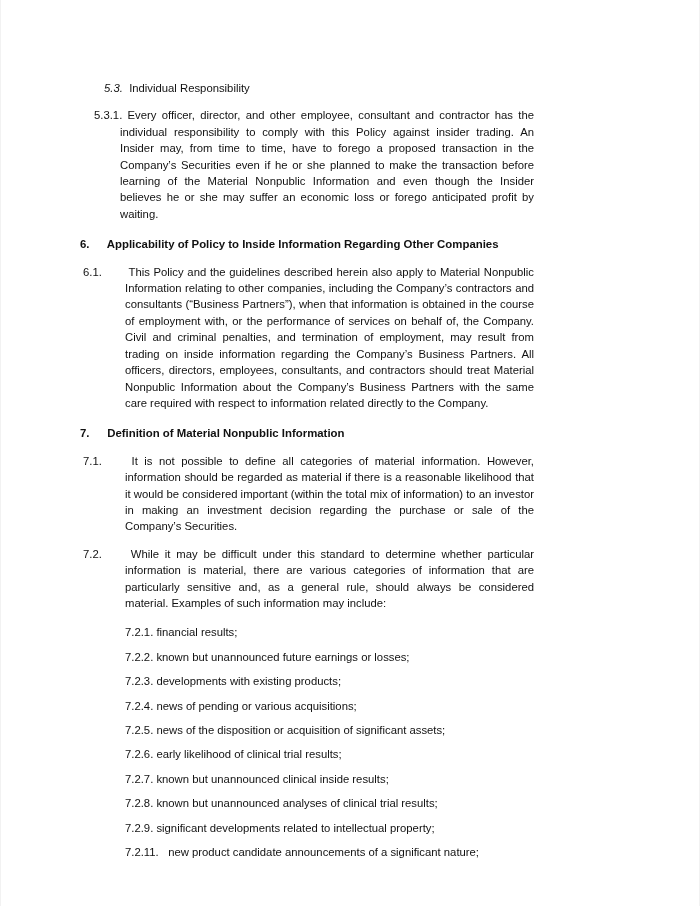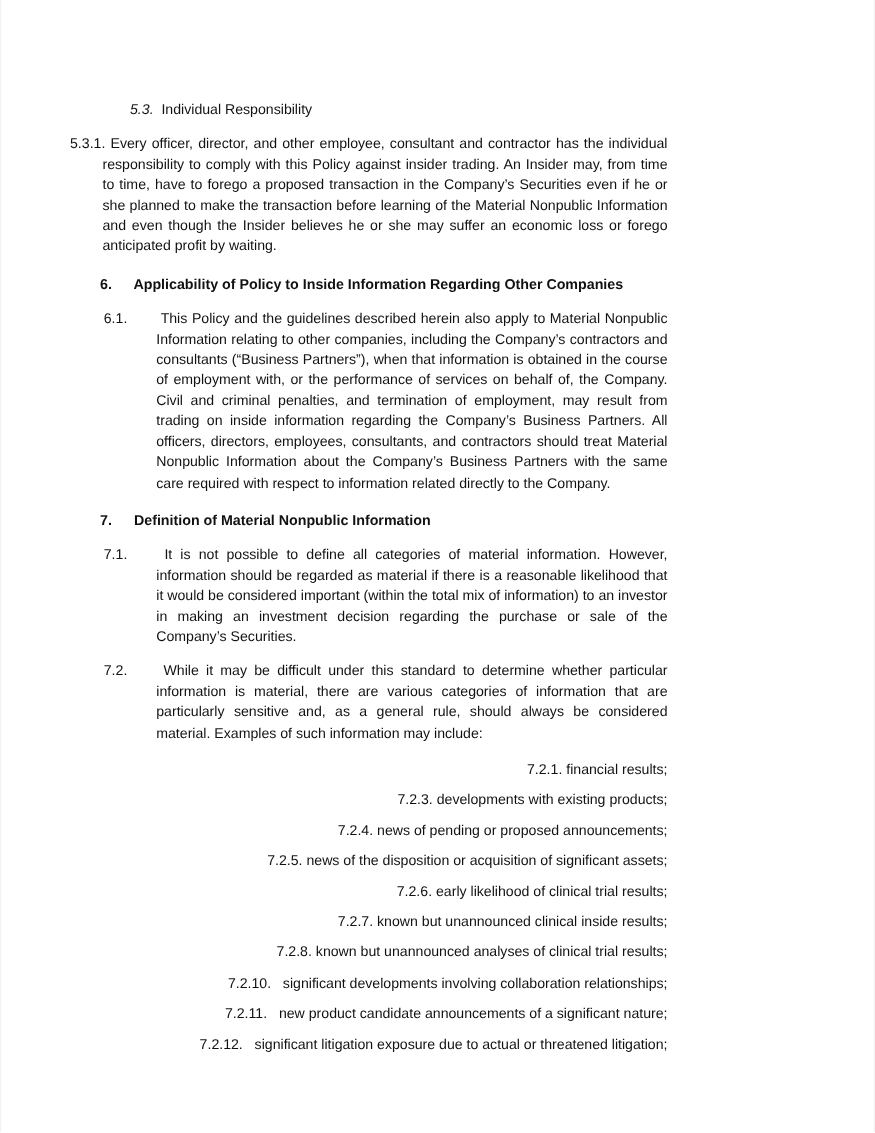--- a/index.html
+++ b/index.html
@@ -62,21 +62,21 @@
     width: 22px;
     font-style: italic;
   }
   .h-sub .txt {
     font-style: normal;
   }
 
   
   .p-l3 {
     margin: 0 0 11px 0;
-    padding-left: 82px;
+    padding-left: 120px;
     padding-right: 82px;
     text-align: justify;
     text-justify: inter-word;
     text-indent: -26px;
   }
   .p-l3 .num {
     font-style: normal;
   }
 
   
@@ -104,21 +104,20 @@
   .p-l2 .num {
     display: inline-block;
     width: 21px;
   }
 
   
   .li-l3 {
     margin: 0 0 8px 0;
     padding-left: 125px;
     padding-right: 82px;
-    text-align: right;
   }
   .li-l3 .num {
     font-style: normal;
   }
 
   .gap-before-main { margin-top: 14px; }
   .gap-before-list { margin-top: 13px; }
 </style>
 </head>
 <body>
@@ -128,23 +127,23 @@
   <div class="page-edge-right"></div>
   <div class="content" id="doc-content">
       <div class="blk h-sub"><span class="num">5.3.</span> <span class="txt">Individual Responsibility</span></div>
       <div class="blk p-l3"><span class="num">5.3.1.</span> <span class="txt">Every officer, director, and other employee, consultant and contractor has the individual responsibility to comply with this Policy against insider trading. An Insider may, from time to time, have to forego a proposed transaction in the Company’s Securities even if he or she planned to make the transaction before learning of the Material Nonpublic Information and even though the Insider believes he or she may suffer an economic loss or forego anticipated profit by waiting.</span></div>
       <div class="blk h-main gap-before-main"><span class="num">6.</span> <span class="txt">Applicability of Policy to Inside Information Regarding Other Companies</span></div>
       <div class="blk p-l2"><span class="num">6.1.</span> <span class="txt">This Policy and the guidelines described herein also apply to Material Nonpublic Information relating to other companies, including the Company’s contractors and consultants (“Business Partners”), when that information is obtained in the course of employment with, or the performance of services on behalf of, the Company. Civil and criminal penalties, and termination of employment, may result from trading on inside information regarding the Company’s Business Partners. All officers, directors, employees, consultants, and contractors should treat Material Nonpublic Information about the Company’s Business Partners with the same care required with respect to information related directly to the Company.</span></div>
       <div class="blk h-main gap-before-main"><span class="num">7.</span> <span class="txt">Definition of Material Nonpublic Information</span></div>
       <div class="blk p-l2"><span class="num">7.1.</span> <span class="txt">It is not possible to define all categories of material information. However, information should be regarded as material if there is a reasonable likelihood that it would be considered important (within the total mix of information) to an investor in making an investment decision regarding the purchase or sale of the Company’s Securities.</span></div>
       <div class="blk p-l2"><span class="num">7.2.</span> <span class="txt">While it may be difficult under this standard to determine whether particular information is material, there are various categories of information that are particularly sensitive and, as a general rule, should always be considered material. Examples of such information may include:</span></div>
       <div class="blk li-l3 gap-before-list"><span class="num">7.2.1.</span> <span class="txt">financial results;</span></div>
+      <div class="blk li-l3"><span class="num">7.2.2.</span> <span class="txt">known but unannounced future earnings or losses;</span></div>
       <div class="blk li-l3"><span class="num">7.2.3.</span> <span class="txt">developments with existing products;</span></div>
-      <div class="blk li-l3"><span class="num">7.2.4.</span> <span class="txt">news of pending or proposed announcements;</span></div>
+      <div class="blk li-l3"><span class="num">7.2.4.</span> <span class="txt">news of pending or various acquisitions;</span></div>
       <div class="blk li-l3"><span class="num">7.2.5.</span> <span class="txt">news of the disposition or acquisition of significant assets;</span></div>
       <div class="blk li-l3"><span class="num">7.2.6.</span> <span class="txt">early likelihood of clinical trial results;</span></div>
       <div class="blk li-l3"><span class="num">7.2.7.</span> <span class="txt">known but unannounced clinical inside results;</span></div>
       <div class="blk li-l3"><span class="num">7.2.8.</span> <span class="txt">known but unannounced analyses of clinical trial results;</span></div>
-      <div class="blk li-l3"><span class="num">7.2.10.</span> <span class="txt">&nbsp; significant developments involving collaboration relationships;</span></div>
+      <div class="blk li-l3"><span class="num">7.2.9.</span> <span class="txt">significant developments related to intellectual property;</span></div>
       <div class="blk li-l3"><span class="num">7.2.11.</span> <span class="txt">&nbsp; new product candidate announcements of a significant nature;</span></div>
-      <div class="blk li-l3"><span class="num">7.2.12.</span> <span class="txt">&nbsp; significant litigation exposure due to actual or threatened litigation;</span></div>
     </div>
 </div>
 
 </body></html>

